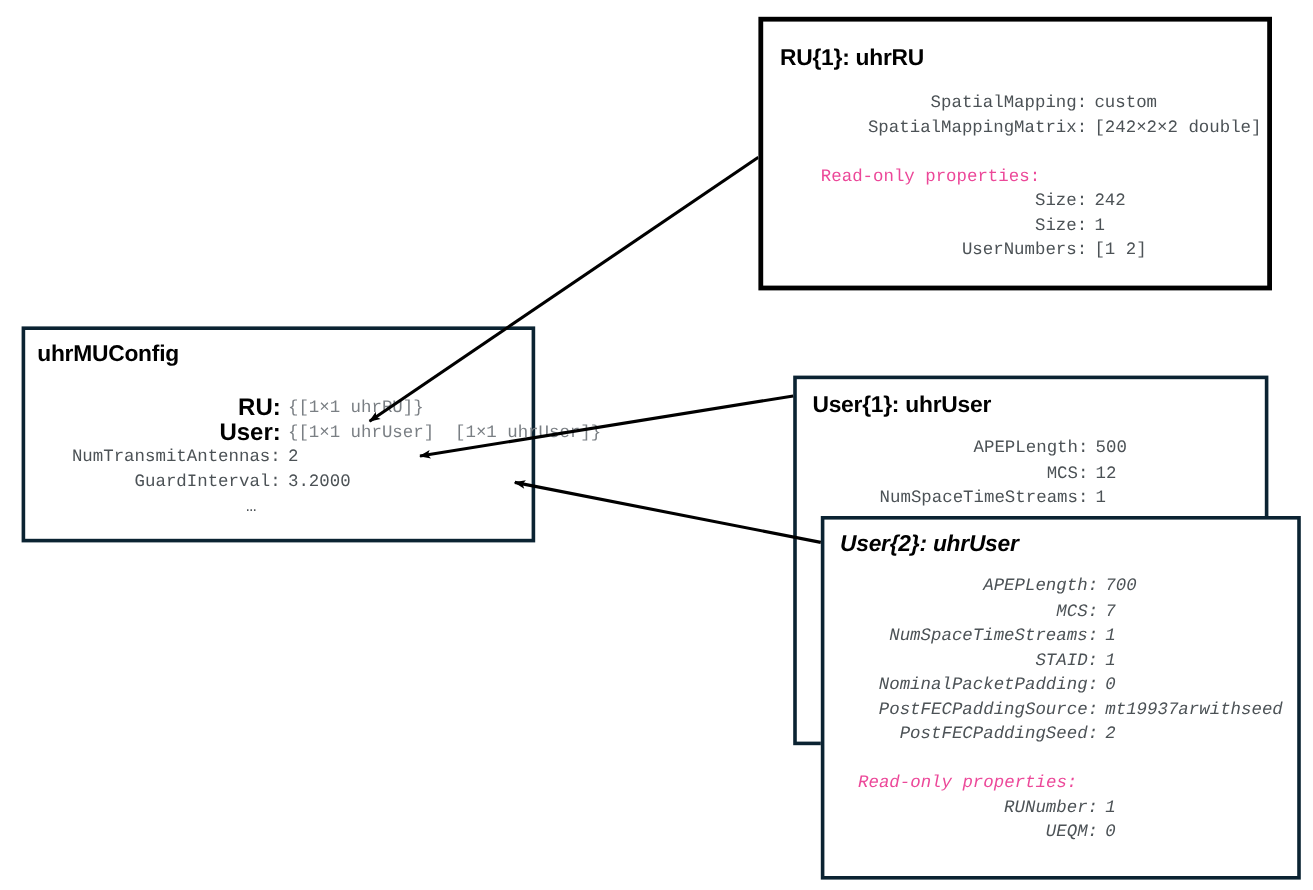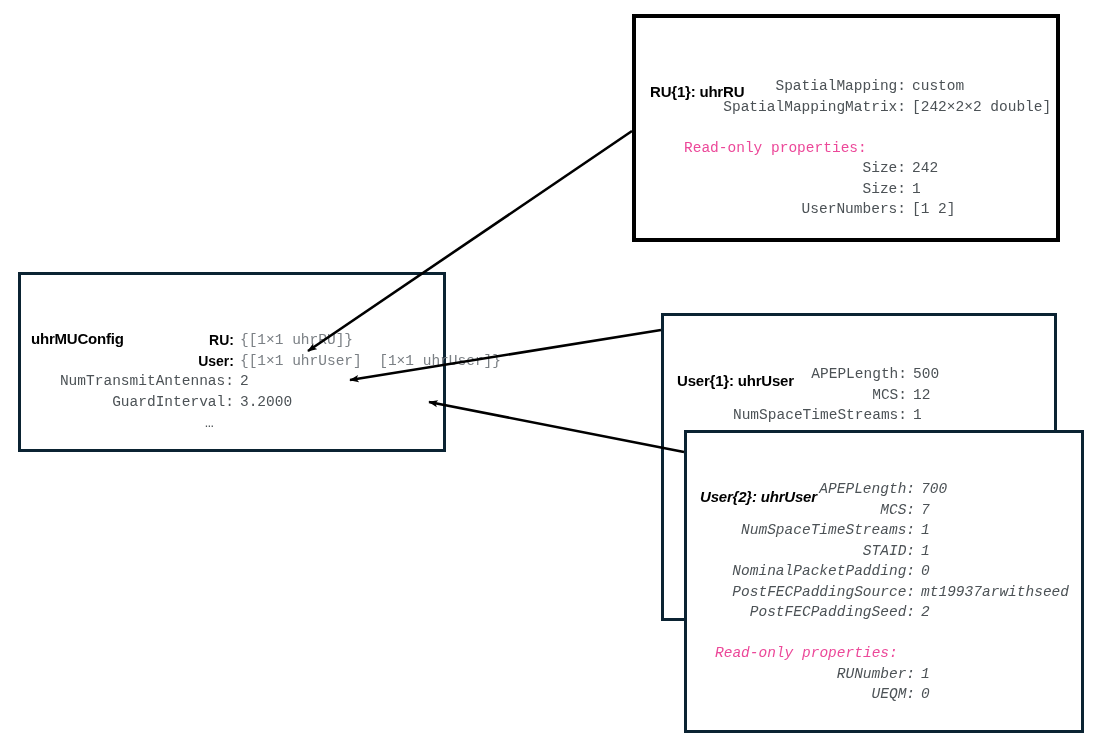--- a/index.html
+++ b/index.html
@@ -32,25 +32,24 @@
     position: absolute;
     background: #ffffff;
     box-sizing: border-box;
   }
   .obj-box.navy  { border: 3px solid #0b2332; }
   .obj-box.black { border: 4px solid #000000; }
 
   .obj-title {
     font-family: "Liberation Sans", sans-serif;
     font-weight: bold;
-    font-size: 15px;
+    font-size: 19px;
     color: #000000;
     white-space: nowrap;
     letter-spacing: -0.2px;
-    margin-top: 45px;
   }
   .prop-table {
     font-family: "Liberation Mono", monospace;
     font-size: 14.5px;
     line-height: 20.5px;
     border-collapse: collapse;
     white-space: pre;
   }
   .prop-table td {
     padding: 0;
@@ -59,21 +58,21 @@
   }
   .pname {
     text-align: right;
     color: #4c5256;
     padding-right: 6px !important;
   }
   .pname.bold {
     font-family: "Liberation Sans", sans-serif;
     font-weight: bold;
     color: #000000;
-    font-size: 14px;
+    font-size: 20px;
   }
   .pval {
     text-align: left;
     color: #4c5256;
   }
   .pval.link {
     color: #7a7f84;
   }
   .section-head {
     color: #ec4899;

